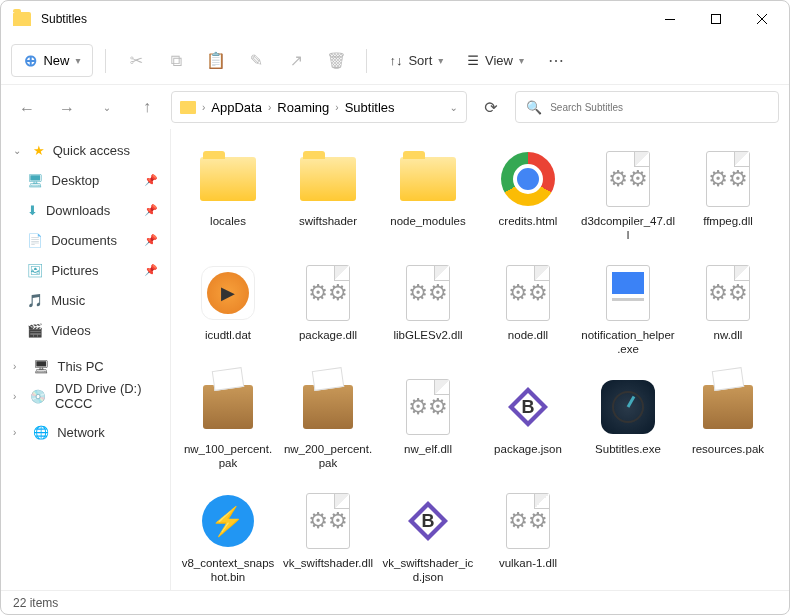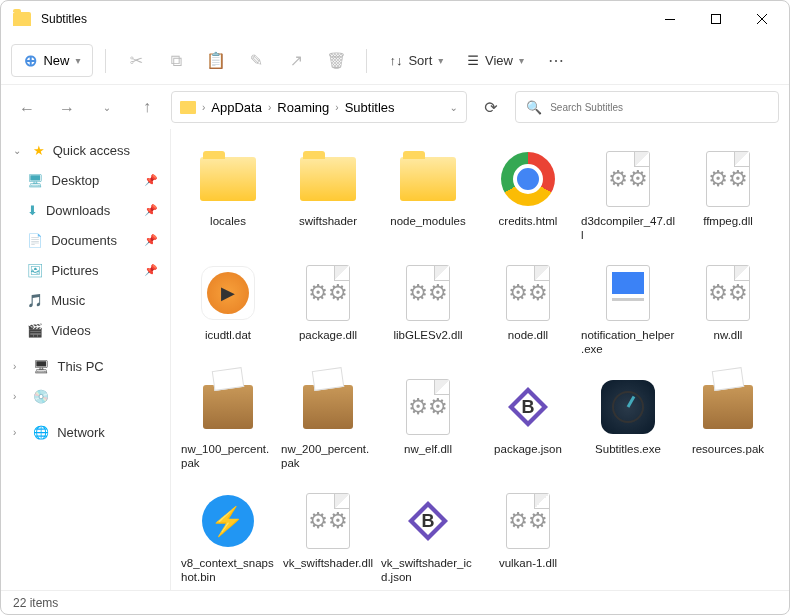--- a/index.html
+++ b/index.html
@@ -36,21 +36,21 @@
 .side-item { display: flex; align-items: center; height: 30px; padding: 0 8px; gap: 8px; font-size: 13px; color: #333; border-radius: 4px; cursor: pointer; }
 .side-item.header { font-weight: normal; }
 .side-item .expand { width: 12px; color: #888; font-size: 10px; }
 .side-item .pin { margin-left: auto; color: #888; font-size: 11px; }
 .side-sub { padding-left: 22px; }
 .side-sep { height: 6px; }
 
 .content { flex: 1; padding: 12px 8px; overflow-y: auto; display: flex; flex-wrap: wrap; align-content: flex-start; gap: 6px 2px; }
 .file-item { width: 98px; height: 108px; display: flex; flex-direction: column; align-items: center; padding: 6px 2px; border-radius: 4px; cursor: pointer; }
 .file-icon { width: 64px; height: 64px; display: flex; align-items: center; justify-content: center; margin-bottom: 4px; }
-.file-name { font-size: 11.5px; color: #222; text-align: left; line-height: 1.2; max-width: 94px; word-wrap: break-word; }
+.file-name { font-size: 11.5px; color: #222; text-align: center; line-height: 1.2; max-width: 94px; word-wrap: break-word; }
 
 .ico-folder { width: 56px; height: 44px; background: linear-gradient(#FFE9A2, #FFC933); border-radius: 3px; position: relative; }
 .ico-folder::before { content: ''; position: absolute; top: -6px; left: 3px; width: 22px; height: 8px; background: #FFD75E; border-radius: 3px 3px 0 0; }
 
 .ico-page { width: 44px; height: 56px; background: #fff; border: 1px solid #ccc; border-radius: 3px; position: relative; display: flex; align-items: center; justify-content: center; }
 .ico-page::before { content: ''; position: absolute; top: 0; right: 0; width: 14px; height: 14px; background: linear-gradient(135deg, #eee 50%, #fff 50%); border-left: 1px solid #ccc; border-bottom: 1px solid #ccc; }
 .ico-gears { font-size: 22px; color: #999; }
 
 .ico-chrome { width: 54px; height: 54px; border-radius: 50%; background: conic-gradient(#EA4335 0 120deg, #FBBC05 120deg 240deg, #34A853 240deg 360deg); position: relative; }
 .ico-chrome::after { content: ''; position: absolute; top: 50%; left: 50%; width: 22px; height: 22px; background: #4285F4; border: 4px solid #fff; border-radius: 50%; transform: translate(-50%, -50%); }
@@ -189,20 +189,21 @@
       </div>
     <div class="side-sep"></div>
     <div class="side-item">
         <span class="expand">›</span>
         <span>🖥</span>
         <span>This PC</span>
       </div>
     <div class="side-item">
         <span class="expand">›</span>
         <span>💿</span>
+        <span>DVD Drive (D:) CCCC</span>
       </div>
     <div class="side-sep"></div>
     <div class="side-item">
         <span class="expand">›</span>
         <span>🌐</span>
         <span>Network</span>
       </div>
   </div>
 
   <div class="content" id="file-grid">

